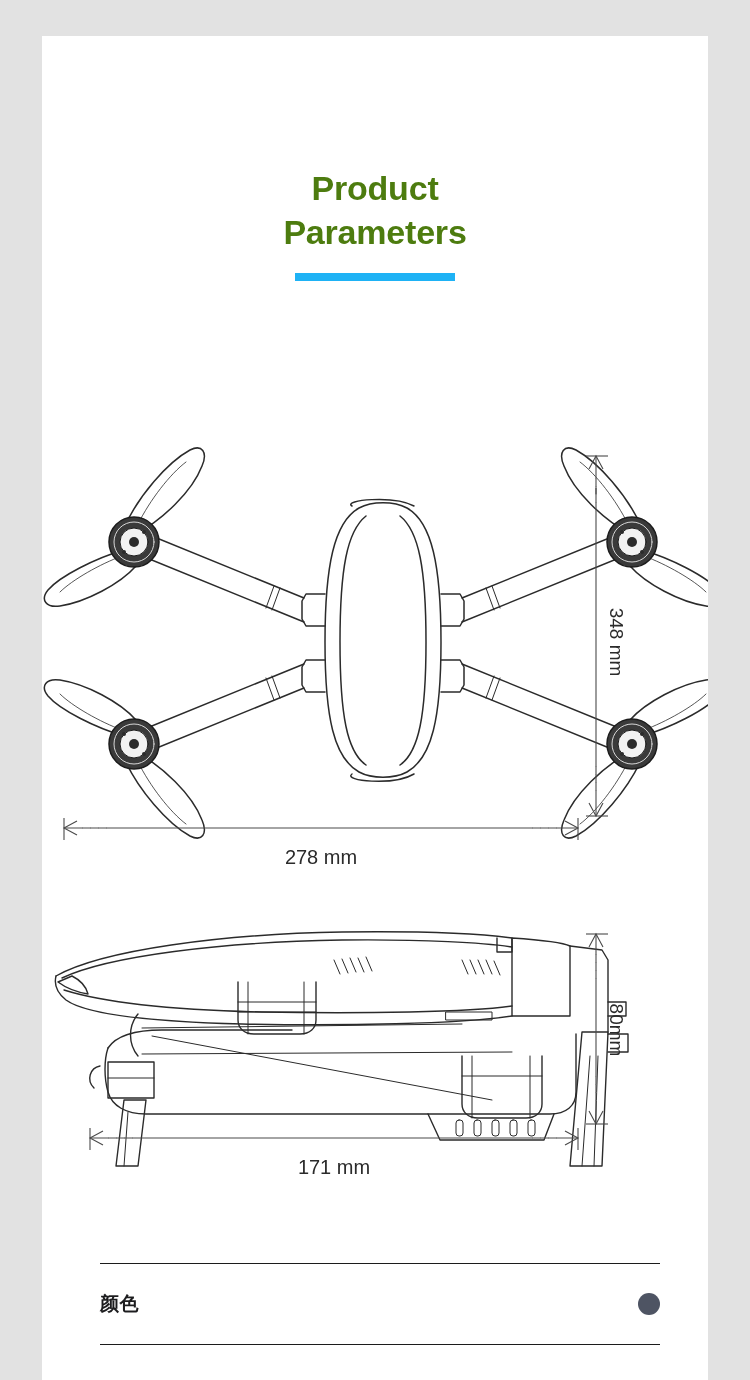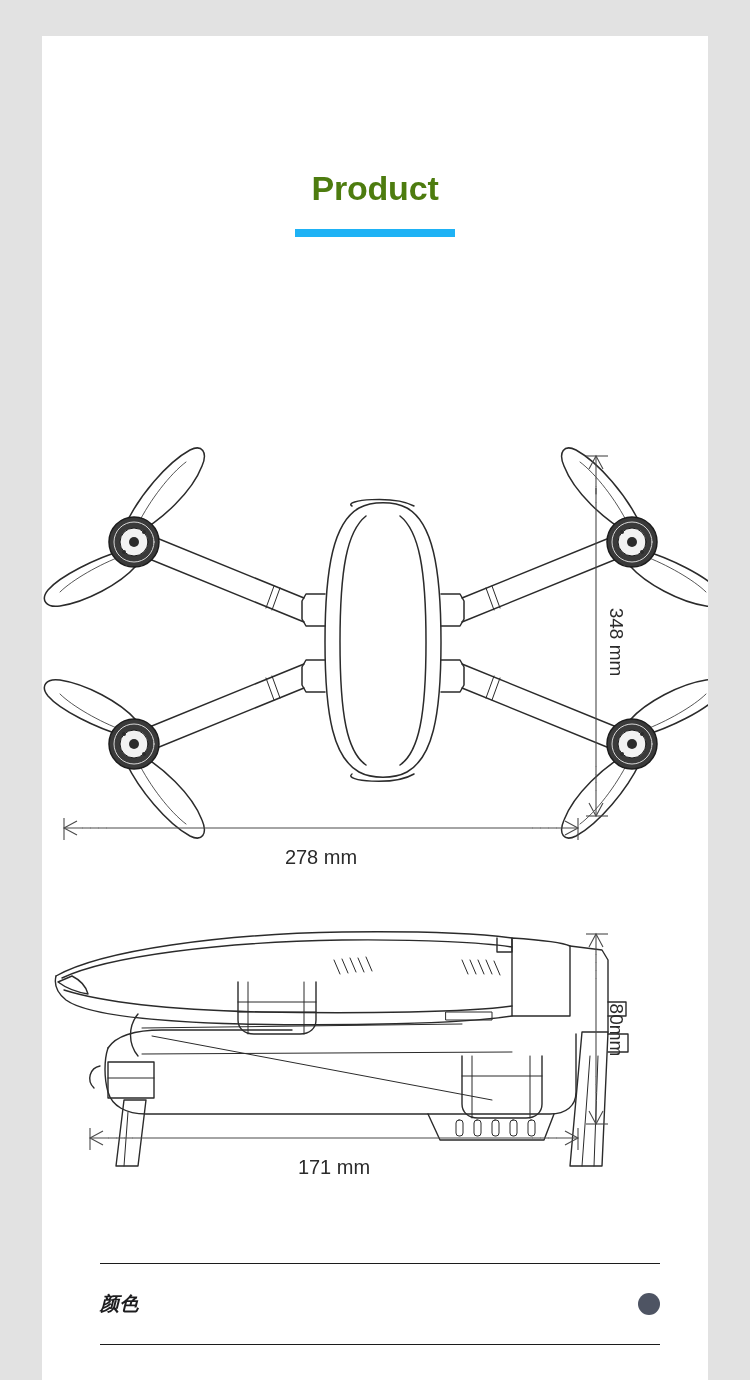--- a/index.html
+++ b/index.html
@@ -72,21 +72,20 @@
   .spec-divider {
     height: 0;
     border-top: 1.6px solid #1c1c1c;
   }
   .spec-row {
     position: relative;
     height: 80px;
     display: flex;
     align-items: center;
     justify-content: space-between;
-    font-style: italic;
   }
   .spec-label {
     font-size: 19px;
     font-weight: bold;
     color: #1d1d1f;
     letter-spacing: 0.5px;
   }
   .swatch {
     width: 22px;
     height: 22px;
@@ -96,20 +95,21 @@
 </style>
 </head>
 <body>
 
 <div id="page">
 
   <div id="card">
 
     <div id="heading-block">
       <div class="title-line">Product</div>
+      <div class="title-line">Parameters</div>
       <div id="title-rule" style="background: rgb(30, 178, 245);"></div>
     </div>
 
     <div class="drawing" id="top-view-wrap">
       <svg viewBox="0 0 666 460" xmlns="http://www.w3.org/2000/svg">
         <g fill="none" stroke="#2b2b2b" stroke-width="1.5" stroke-linecap="round" stroke-linejoin="round">
 
           <path d="M317 72 C292 86 283 130 283 206 C283 282 292 322 317 336
                    C330 343 352 343 365 336 C390 322 399 282 399 206
                    C399 130 390 86 365 72 C352 65 330 65 317 72 Z"></path>

